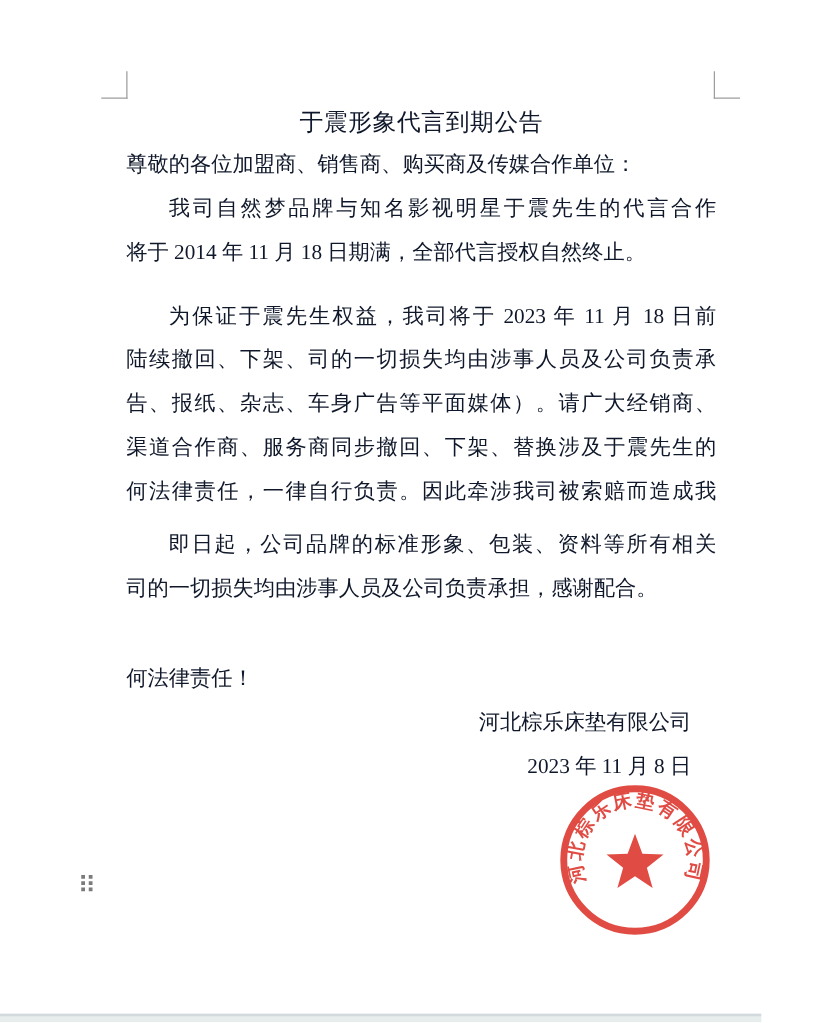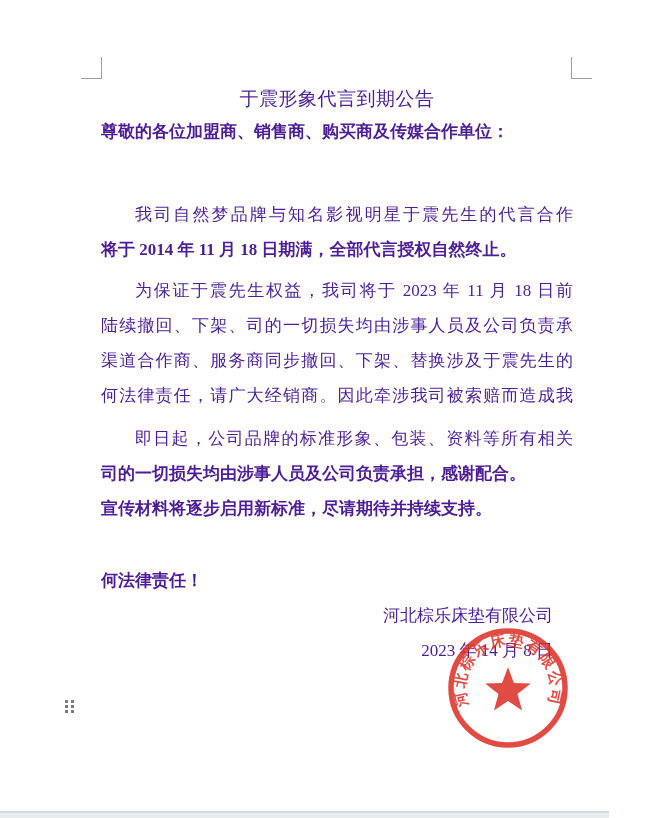--- a/index.html
+++ b/index.html
@@ -3,45 +3,45 @@
 <meta charset="utf-8">
 <style>
   html, body { margin: 0; padding: 0; background: #ffffff; }
   .screen {
     position: relative;
     width: 609px;
     height: 818px;
     background: #ffffff;
     overflow: hidden;
     font-family: "Liberation Serif", "DejaVu Serif", serif;
-    color: #4c1d95;
+    color: #0f172a;
   }
   
   .mark { position: absolute; width: 20px; height: 21px; }
   .mark-tl { left: 81px;  top: 57px; border-right: 1px solid #9e9e9e; border-bottom: 1px solid #9e9e9e; }
   .mark-tr { left: 571px; top: 57px; border-left: 1px solid #9e9e9e;  border-bottom: 1px solid #9e9e9e; }
 
   
   .textblock { position: absolute; left: 101px; top: 84px; width: 472px; }
   .title {
     height: 30px; line-height: 30px;
     font-size: 19px;
     text-align: center; text-align-last: center;
     letter-spacing: 0.5px;
   }
   .ln {
     height: 35px; line-height: 35px;
     font-size: 17px;
     text-align: justify; text-align-last: justify;
     overflow: hidden;
   }
-  .ln.left  { text-align: right;  text-align-last: left; font-weight: bold; }
+  .ln.left  { text-align: right;  text-align-last: left; }
   .ln.right { text-align: right; text-align-last: right; padding-right: 20px; }
-  .ind   { text-indent: 2em; margin-top: 48px; }
-  .gap6  { margin-top: 6px; }
+  .ind   { text-indent: 2em; }
+  .gap6  { margin-top: 16px; }
   .gap8  { margin-top: 8px; }
   .gap37 { margin-top: 37px; }
 
   
   .dots {
     position: absolute; left: 65px; top: 700px;
     width: 3px; height: 3px; background: #7b7b7b;
     box-shadow: 6px 0 0 #7b7b7b,
                 0 5px 0 #7b7b7b, 6px 5px 0 #7b7b7b,
                 0 10px 0 #7b7b7b, 6px 10px 0 #7b7b7b;
@@ -69,28 +69,28 @@
   <div class="mark mark-tr"></div>
 
   <div class="textblock">
     <div class="title">于震形象代言到期公告</div>
 
     <div class="ln left">尊敬的各位加盟商、销售商、购买商及传媒合作单位：</div>
     <div class="ln ind">我司自然梦品牌与知名影视明星于震先生的代言合作</div>
     <div class="ln left">将于 2014 年 11 月 18 日期满，全部代言授权自然终止。</div>
     <div class="ln ind gap6">为保证于震先生权益，我司将于 2023 年 11 月 18 日前</div>
     <div class="ln">陆续撤回、下架、司的一切损失均由涉事人员及公司负责承担、</div>
+    <div class="ln">告、报纸、杂志、车身广告等平面媒体）。请广大经销商、</div>
     <div class="ln">渠道合作商、服务商同步撤回、下架、替换涉及于震先生的</div>
-    <div class="ln">何法律责任，请广大经销商。因此牵涉我司被索赔而造成我</div>
+    <div class="ln">何法律责任，一律自行负责。因此牵涉我司被索赔而造成我</div>
     <div class="ln ind gap8">即日起，公司品牌的标准形象、包装、资料等所有相关</div>
     <div class="ln left">司的一切损失均由涉事人员及公司负责承担，感谢配合。</div>
-    <div class="ln left">宣传材料将逐步启用新标准，尽请期待并持续支持。</div>
     <div class="ln left gap37">何法律责任！</div>
     <div class="ln right">河北棕乐床垫有限公司</div>
-    <div class="ln right">2023 年 14 月 8 日</div>
+    <div class="ln right">2023 年 11 月 8 日</div>
   </div>
 
   <div class="dots"></div>
 
   <svg class="seal" viewBox="0 0 122 122">
     <circle cx="61" cy="61" r="57" fill="none" stroke="#dc2f26" stroke-width="5.5"></circle>
     <defs>
       <path id="sealArc" d="M 20.6 75.7 A 43 43 0 1 1 101.4 75.7" fill="none"></path>
     </defs>
     <text fill="#dc2f26">

